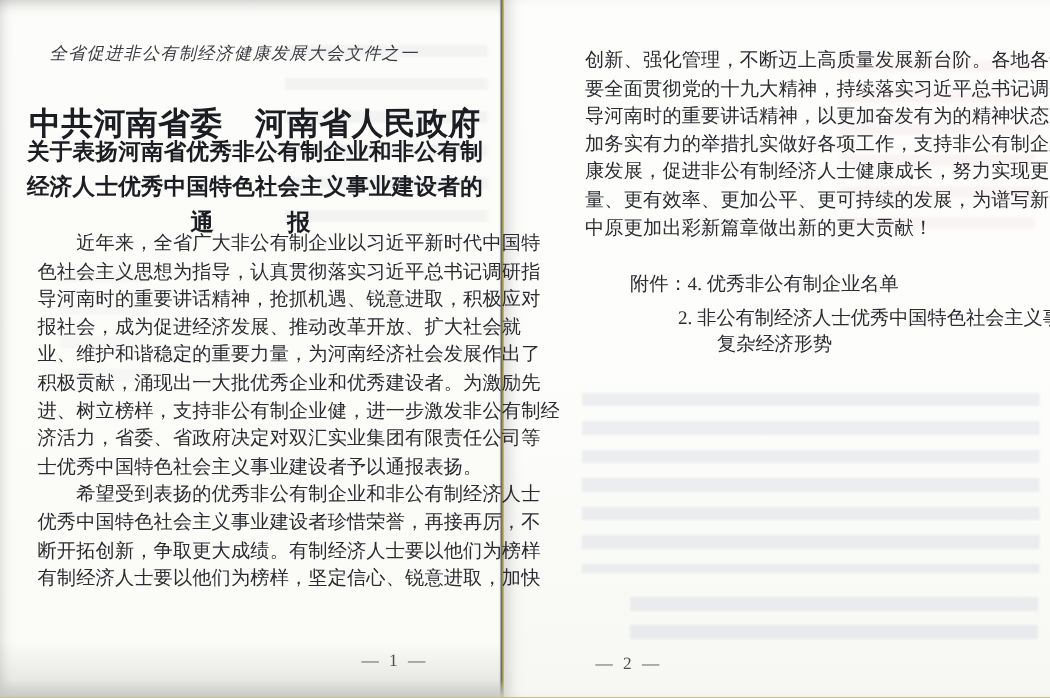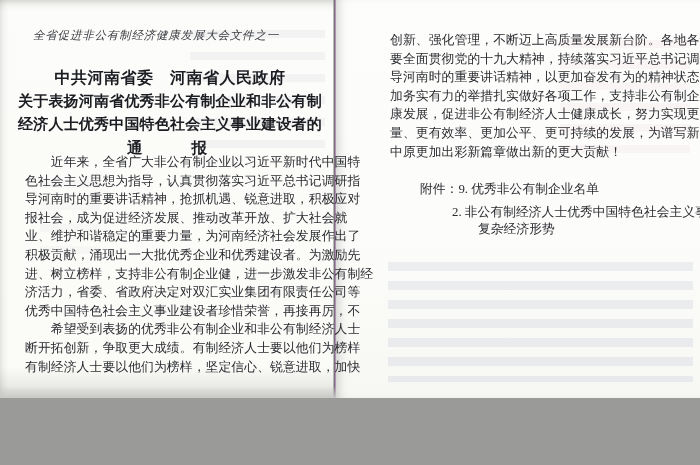--- a/index.html
+++ b/index.html
@@ -1,18 +1,18 @@
 <!DOCTYPE html>
 <html><head>
 <meta charset="utf-8">
 <style>
   html,body{margin:0;padding:0;background:#9a9a98;}
   .scan{
-    position:relative;width:700px;height:398px;overflow:hidden;
-    background:#f0abfc;
+    position:relative;width:700px;height:465px;overflow:hidden;
+    background:#fde047;
     font-family:"Liberation Serif","DejaVu Serif",serif;
   }
   .page{position:absolute;top:0;bottom:0;}
   .page-left{
     left:0;width:334px;
     background:linear-gradient(180deg,#f4f4f1 0,#fcfcfa 12px,#fbfbf8 92%,#e3e3df 99%);
     box-shadow:inset 6px 0 10px -6px rgba(0,0,0,.18), inset 0 8px 10px -8px rgba(0,0,0,.20);
   }
   .page-right{
     left:336px;right:0;
@@ -23,21 +23,21 @@
     position:absolute;left:333px;top:0;bottom:0;width:3px;
     background:linear-gradient(90deg,rgba(40,40,40,.08),#6d6d6c 45%,rgba(120,120,120,.25));
   }
   .doc-label{
     position:absolute;left:33px;top:28px;width:290px;
     font-size:11.5px;color:#3b3c42;font-style:italic;letter-spacing:.8px;
     white-space:nowrap;
   }
   .title{position:absolute;left:12px;width:316px;text-align:center;
     font-weight:bold;color:#1c1d22;}
-  .t1{top:68px;font-size:16px;letter-spacing:.5px;}
+  .t1{top:68px;font-size:21px;letter-spacing:.5px;}
   .t2{top:92px;font-size:15px;letter-spacing:.2px;}
   .t3{top:115px;font-size:15px;letter-spacing:.2px;}
   .t4{top:138px;font-size:15.5px;letter-spacing:6px;}
   .bodyblock{position:absolute;}
   .bb-p1{left:25px;top:153px;width:306px;}
   .bb-p2{left:390px;top:31px;width:301px;}
   .bline{
     height:18.6px;line-height:18.6px;font-size:12.8px;color:#2b2c31;
     text-align:justify;text-align-last:justify;white-space:nowrap;
     letter-spacing:.1px;
@@ -94,35 +94,36 @@
 
   <div class="bodyblock bb-p1">
     <div class="bline">　　近年来，全省广大非公有制企业以习近平新时代中国特</div>
     <div class="bline">色社会主义思想为指导，认真贯彻落实习近平总书记调研指</div>
     <div class="bline">导河南时的重要讲话精神，抢抓机遇、锐意进取，积极应对</div>
     <div class="bline">报社会，成为促进经济发展、推动改革开放、扩大社会就</div>
     <div class="bline">业、维护和谐稳定的重要力量，为河南经济社会发展作出了</div>
     <div class="bline">积极贡献，涌现出一大批优秀企业和优秀建设者。为激励先</div>
     <div class="bline">进、树立榜样，支持非公有制企业健，进一步激发非公有制经</div>
     <div class="bline">济活力，省委、省政府决定对双汇实业集团有限责任公司等</div>
+    <div class="bline short">士优秀中国特色社会主义事业建设者予以通报表扬。</div>
+    <div class="bline">　　希望受到表扬的优秀非公有制企业和非公有制经济人士</div>
     <div class="bline">优秀中国特色社会主义事业建设者珍惜荣誉，再接再厉，不</div>
-    <div class="bline">　　希望受到表扬的优秀非公有制企业和非公有制经济人士</div>
     <div class="bline">断开拓创新，争取更大成绩。有制经济人士要以他们为榜样</div>
     <div class="bline">有制经济人士要以他们为榜样，坚定信心、锐意进取，加快</div>
   </div>
   <div class="pagenum pn1">— 1 —</div>
 
   <div class="bodyblock bb-p2">
     <div class="bline">创新、强化管理，不断迈上高质量发展新台阶。各地各部门</div>
     <div class="bline">要全面贯彻党的十九大精神，持续落实习近平总书记调研指</div>
     <div class="bline">导河南时的重要讲话精神，以更加奋发有为的精神状态、更</div>
     <div class="bline">加务实有力的举措扎实做好各项工作，支持非公有制企业健</div>
     <div class="bline">康发展，促进非公有制经济人士健康成长，努力实现更高质</div>
     <div class="bline">量、更有效率、更加公平、更可持续的发展，为谱写新时代</div>
     <div class="bline short">中原更加出彩新篇章做出新的更大贡献！</div>
   </div>
 
-  <div class="attach at1">附件：9. 优秀非公有制企业名单</div>
+  <div class="attach at1">附件：4. 优秀非公有制企业名单</div>
   <div class="attach at2">2. 非公有制经济人士优秀中国特色社会主义事</div>
   <div class="attach at3">复杂经济形势</div>
 
   <div class="pagenum pn2">— 2 —</div>
 </div>
 
 </body></html>

